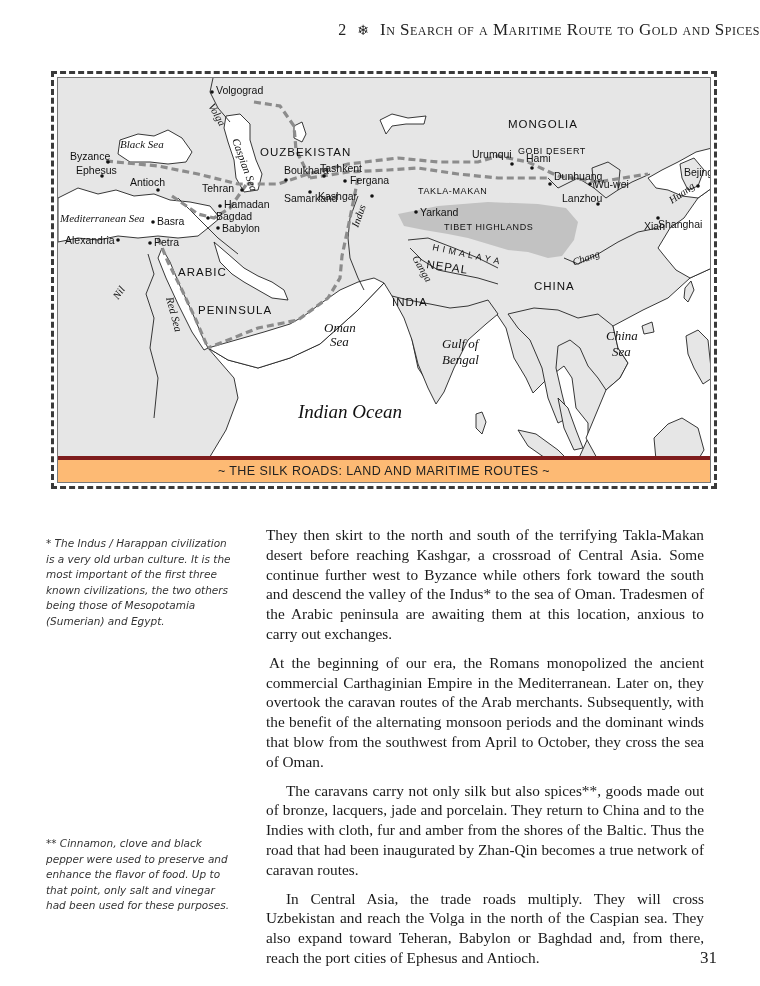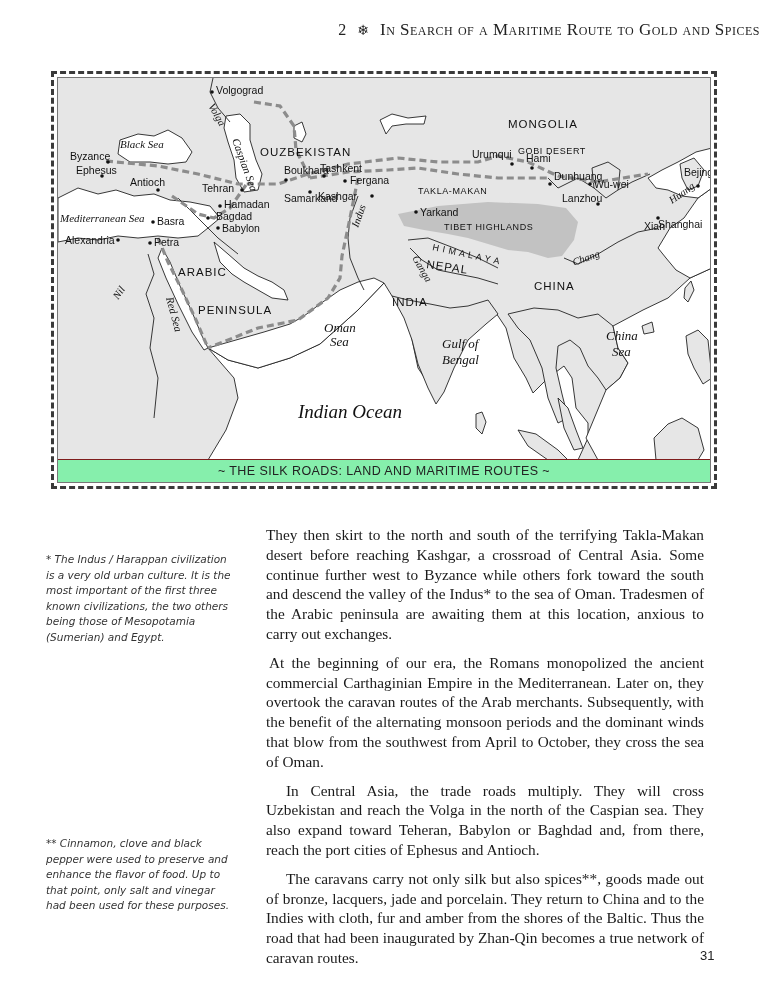--- a/index.html
+++ b/index.html
@@ -3,40 +3,40 @@
 <meta charset="utf-8">
 <style>
   html, body { margin: 0; padding: 0; background: #ffffff; }
   body { width: 760px; height: 986px; position: relative; overflow: hidden; font-family: "Liberation Serif", serif; color: #1a1a1a; }
   .running-head { position: absolute; top: 20px; left: 0; width: 760px; text-align: right; font-family: "Liberation Serif", serif; font-size: 16px; letter-spacing: 0.5px; color: #222; }
   .running-head .sc { font-variant: small-caps; font-size: 17px; }
   .running-head .orn { font-size: 14px; margin: 0 6px; }
   .map-frame { position: absolute; left: 51px; top: 71px; width: 666px; height: 418px; box-sizing: border-box; border: 3px dashed #3a3a3a; background: #fff; }
   .map-inner { position: absolute; left: 3px; top: 3px; right: 3px; bottom: 3px; border: 1px solid #777; overflow: hidden; }
   .map-svg { position: absolute; left: 0; top: 0; width: 654px; height: 382px; }
-  .map-caption { position: absolute; left: 0; right: 0; bottom: 0; height: 22px; border-top: 1px solid #7f1d1d; background: #86efac; text-align: center; font-family: "Liberation Sans", sans-serif; font-size: 12.5px; line-height: 22px; letter-spacing: 0.4px; color: #222; }
+  .map-caption { position: absolute; left: 0; right: 0; bottom: 0; height: 22px; border-top: 4px solid #7f1d1d; background: #fdba74; text-align: center; font-family: "Liberation Sans", sans-serif; font-size: 12.5px; line-height: 22px; letter-spacing: 0.4px; color: #222; }
   .lbl-city { font-family: "Liberation Sans", sans-serif; font-size: 10.5px; fill: #111; }
   .lbl-region { font-family: "Liberation Sans", sans-serif; font-size: 11.5px; letter-spacing: 1px; fill: #111; }
   .lbl-small { font-family: "Liberation Sans", sans-serif; font-size: 9px; letter-spacing: 0.6px; fill: #111; }
   .lbl-sea { font-family: "Liberation Serif", serif; font-style: italic; font-size: 13px; fill: #111; }
   .lbl-sea-s { font-family: "Liberation Serif", serif; font-style: italic; font-size: 11px; fill: #111; }
   .lbl-ocean { font-family: "Liberation Serif", serif; font-style: italic; font-size: 19px; fill: #111; }
   .lbl-river { font-family: "Liberation Serif", serif; font-style: italic; font-size: 10.5px; fill: #111; }
   .land { fill: #e6e6e6; stroke: #222; stroke-width: 0.9; }
   .water { fill: #ffffff; stroke: #222; stroke-width: 0.9; }
   .tibet { fill: #c2c2c2; stroke: none; }
   .river { fill: none; stroke: #222; stroke-width: 0.9; }
   .route { fill: none; stroke: #8c8c8c; stroke-width: 3.2; stroke-dasharray: 7 4; stroke-linecap: butt; }
   .city-dot { fill: #111; }
   .sidenote { position: absolute; left: 46px; width: 190px; font-family: "DejaVu Sans", sans-serif; font-style: italic; font-size: 10.5px; line-height: 15.5px; color: #333; }
   .main-text { position: absolute; left: 257px; top: 516px; width: 456px; font-family: "Liberation Serif", serif; font-size: 15.3px; line-height: 19.8px; text-align: justify; color: #1a1a1a; }
   .main-text p { margin: 9px; }
   .main-text p.indent { text-indent: 20px; margin-top: 3px; }
   .main-text p.sm { text-indent: 3px; }
-  .folio { position: absolute; left: 700px; top: 948px; font-family: Liberation Sans, sans-serif; font-size: 13px; color: #222; }
+  .folio { position: absolute; left: 700px; top: 948px; font-family: Liberation Serif, serif; font-size: 17px; color: #222; }
 </style>
 </head>
 <body>
 
 <div class="running-head">
   <span>2</span>
   <span class="orn">❄</span>
   <span class="sc">In Search of a Maritime Route to Gold and Spices</span>
 </div>
 
@@ -186,23 +186,23 @@
       <text class="lbl-city" x="536" y="110">Wu-wei</text>
       <text class="lbl-city" x="504" y="124">Lanzhou</text>
       <text class="lbl-city" x="586" y="152">Xian</text>
       <text class="lbl-city" x="626" y="98">Bejing</text>
       <text class="lbl-city" x="600" y="150">Shanghai</text>
     </svg>
     <div class="map-caption">~ THE SILK ROADS: LAND AND MARITIME ROUTES ~</div>
   </div>
 </div>
 
-<div class="sidenote" style="top:552px;">* The Indus / Harappan civilization is a very old urban culture. It is the most important of the first three known civilizations, the two others being those of Mesopotamia (Sumerian) and Egypt.</div>
+<div class="sidenote" style="top:536px;">* The Indus / Harappan civilization is a very old urban culture. It is the most important of the first three known civilizations, the two others being those of Mesopotamia (Sumerian) and Egypt.</div>
 <div class="sidenote" style="top:836px;">** Cinnamon, clove and black pepper were used to preserve and enhance the flavor of food. Up to that point, only salt and  vinegar had been used for these purposes.</div>
 
 <div class="main-text">
   <p>They then skirt to the north and south of the terrifying Takla-Makan desert before reaching Kashgar, a crossroad of Central Asia. Some continue further west to Byzance while others fork toward the south and descend the valley of the Indus* to the sea of Oman. Tradesmen of the Arabic peninsula are awaiting them at this location, anxious to carry out exchanges.</p>
   <p class="sm">At the beginning of our era, the Romans monopolized the ancient commercial Carthaginian Empire in the Mediterranean. Later on, they overtook the caravan routes of the Arab merchants. Subsequently, with the benefit of the alternating monsoon periods and the dominant winds that blow from the southwest from April to October, they cross the sea of Oman.</p>
+  <p class="indent">The caravans carry not only silk but also spices**, goods made out of bronze, lacquers, jade and porcelain. They return to China and to the Indies with cloth, fur and amber from the shores of the Baltic. Thus the road that had been inaugurated by Zhan-Qin becomes a true network of caravan routes.</p>
   <p class="indent">In Central Asia, the trade roads multiply. They will cross Uzbekistan and reach the Volga in the north of the Caspian sea. They also expand toward Teheran, Babylon or Baghdad and, from there, reach the port cities of Ephesus and Antioch.</p>
-  <p class="indent">The caravans carry not only silk but also spices**, goods made out of bronze, lacquers, jade and porcelain. They return to China and to the Indies with cloth, fur and amber from the shores of the Baltic. Thus the road that had been inaugurated by Zhan-Qin becomes a true network of caravan routes.</p>
 </div>
 
 <div class="folio">31</div>
 
 </body></html>

